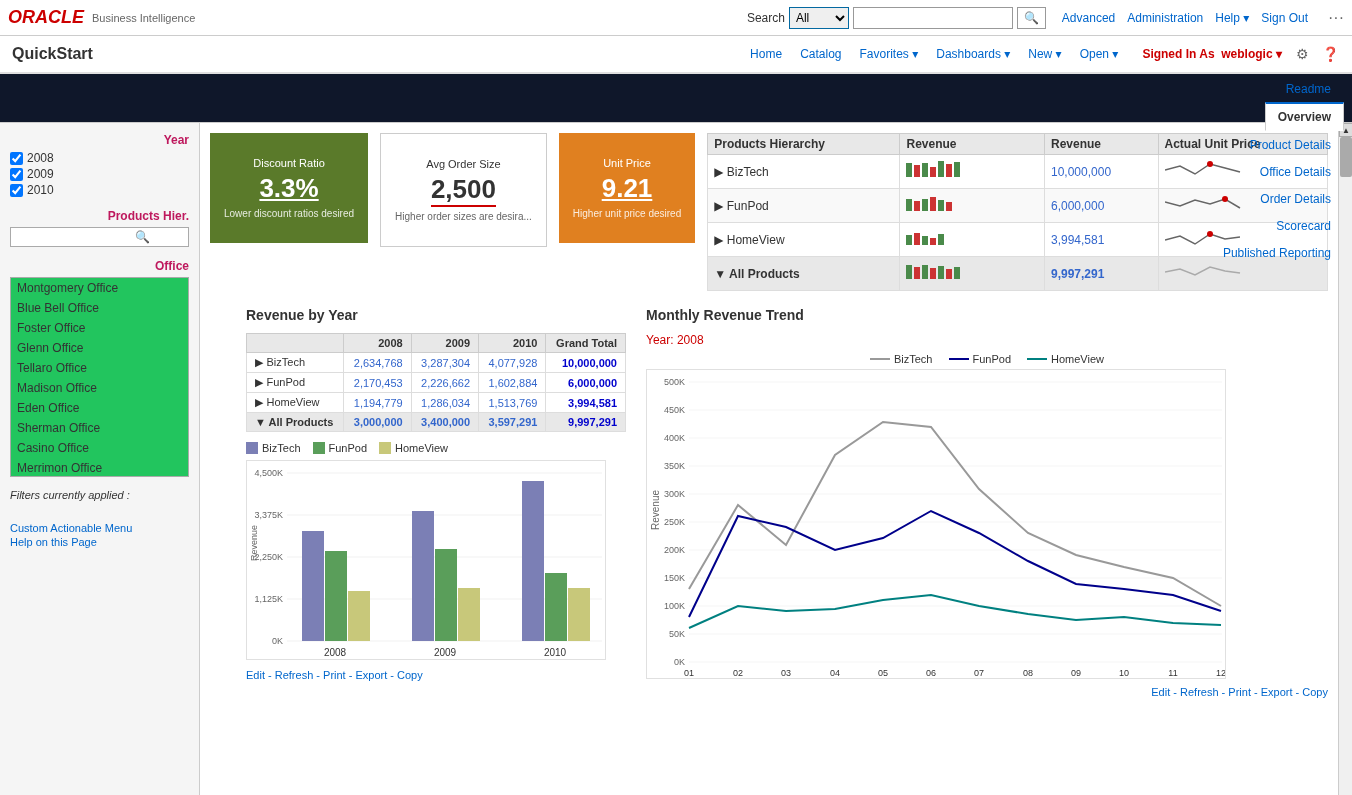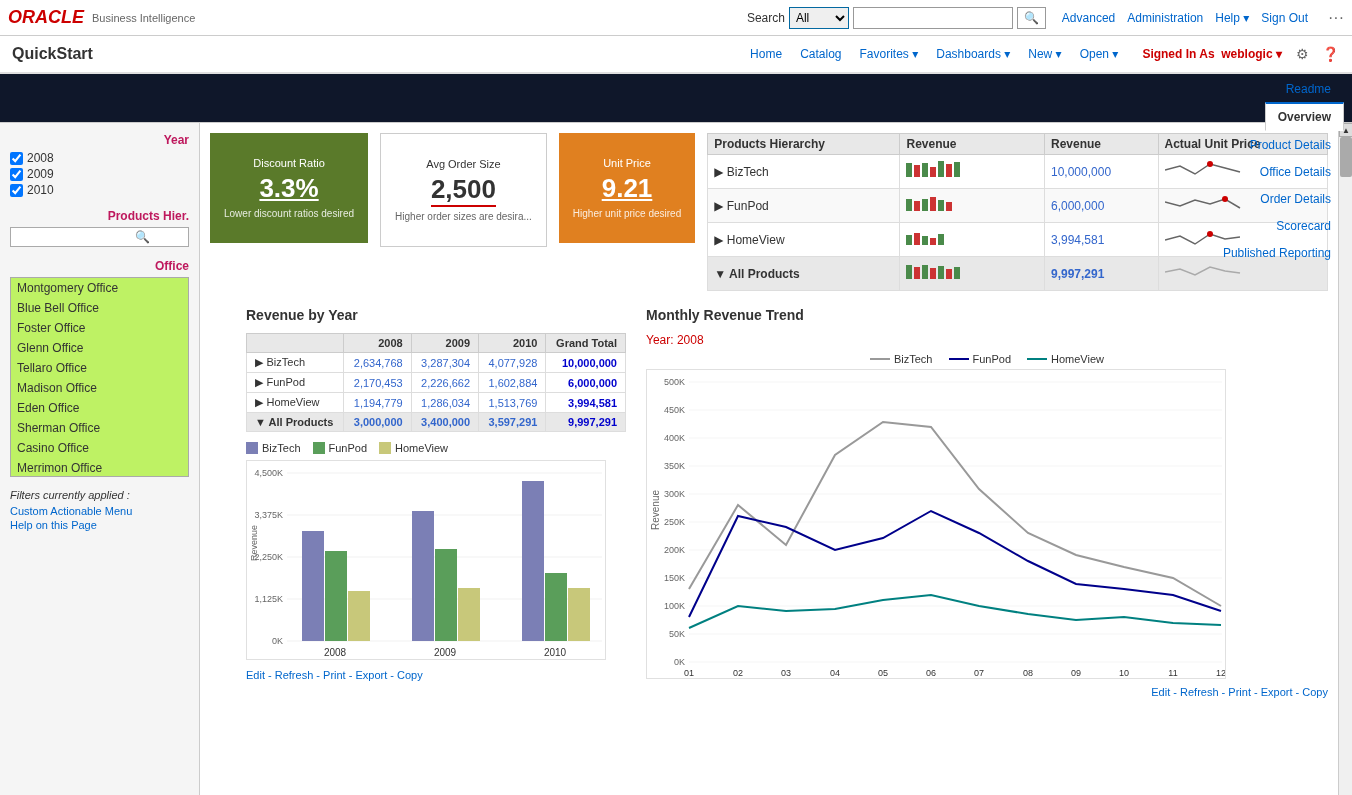--- a/index.html
+++ b/index.html
@@ -33,25 +33,25 @@
     .main-layout { display: flex; height: calc(795px - 36px - 38px - 32px); overflow: hidden; }
 
     
     .sidebar { width: 200px; min-width: 200px; background: #f5f5f5; border-right: 1px solid #ccc; padding: 10px; overflow-y: auto; }
     .sidebar-section { margin-bottom: 12px; }
     .sidebar-label { font-size: 12px; font-weight: bold; color: #be185d; margin-bottom: 4px; text-align: right; }
     .checkbox-group label { display: flex; align-items: center; gap: 4px; font-size: 12px; margin-bottom: 2px; cursor: pointer; }
     .products-search { display: flex; border: 1px solid #aaa; background: #fff; padding: 2px 4px; align-items: center; margin-top: 4px; }
     .products-search input { border: none; outline: none; font-size: 12px; width: 120px; }
     .org-select { width: 100%; font-size: 12px; border: 1px solid #aaa; padding: 2px; margin-top: 4px; }
-    .office-list { border: 1px solid #aaa; background: #bef264; height: 200px; overflow-y: auto; }
+    .office-list { border: 1px solid #aaa; background: #22c55e; height: 200px; overflow-y: auto; }
     .office-item { padding: 3px 6px; font-size: 12px; cursor: pointer; }
 
     .filters-section { margin-top: 10px; }
-    .filters-label { font-size: 11px; color: #333; margin-bottom: 4px; font-style: italic; }
+    .filters-label { font-size: 11px; color: #333; margin-bottom: 21px; font-style: italic; }
     .filter-link { display: block; color: #0066cc; font-size: 11px; text-decoration: none; margin-bottom: 2px; }
 
     
     .content-area { flex: 1; overflow-y: auto; padding: 10px; background: #fff; }
 
     
     .kpi-row { display: flex; gap: 12px; margin-bottom: 16px; align-items: flex-start; }
     .kpi-card { text-align: center; color: #fff; padding: 24px 14px; min-width: 120px; }
     .kpi-card.green { background: #5a7a2a; }
     .kpi-card.white { background: #fff; color: #333; border: 1px solid #ccc; }

